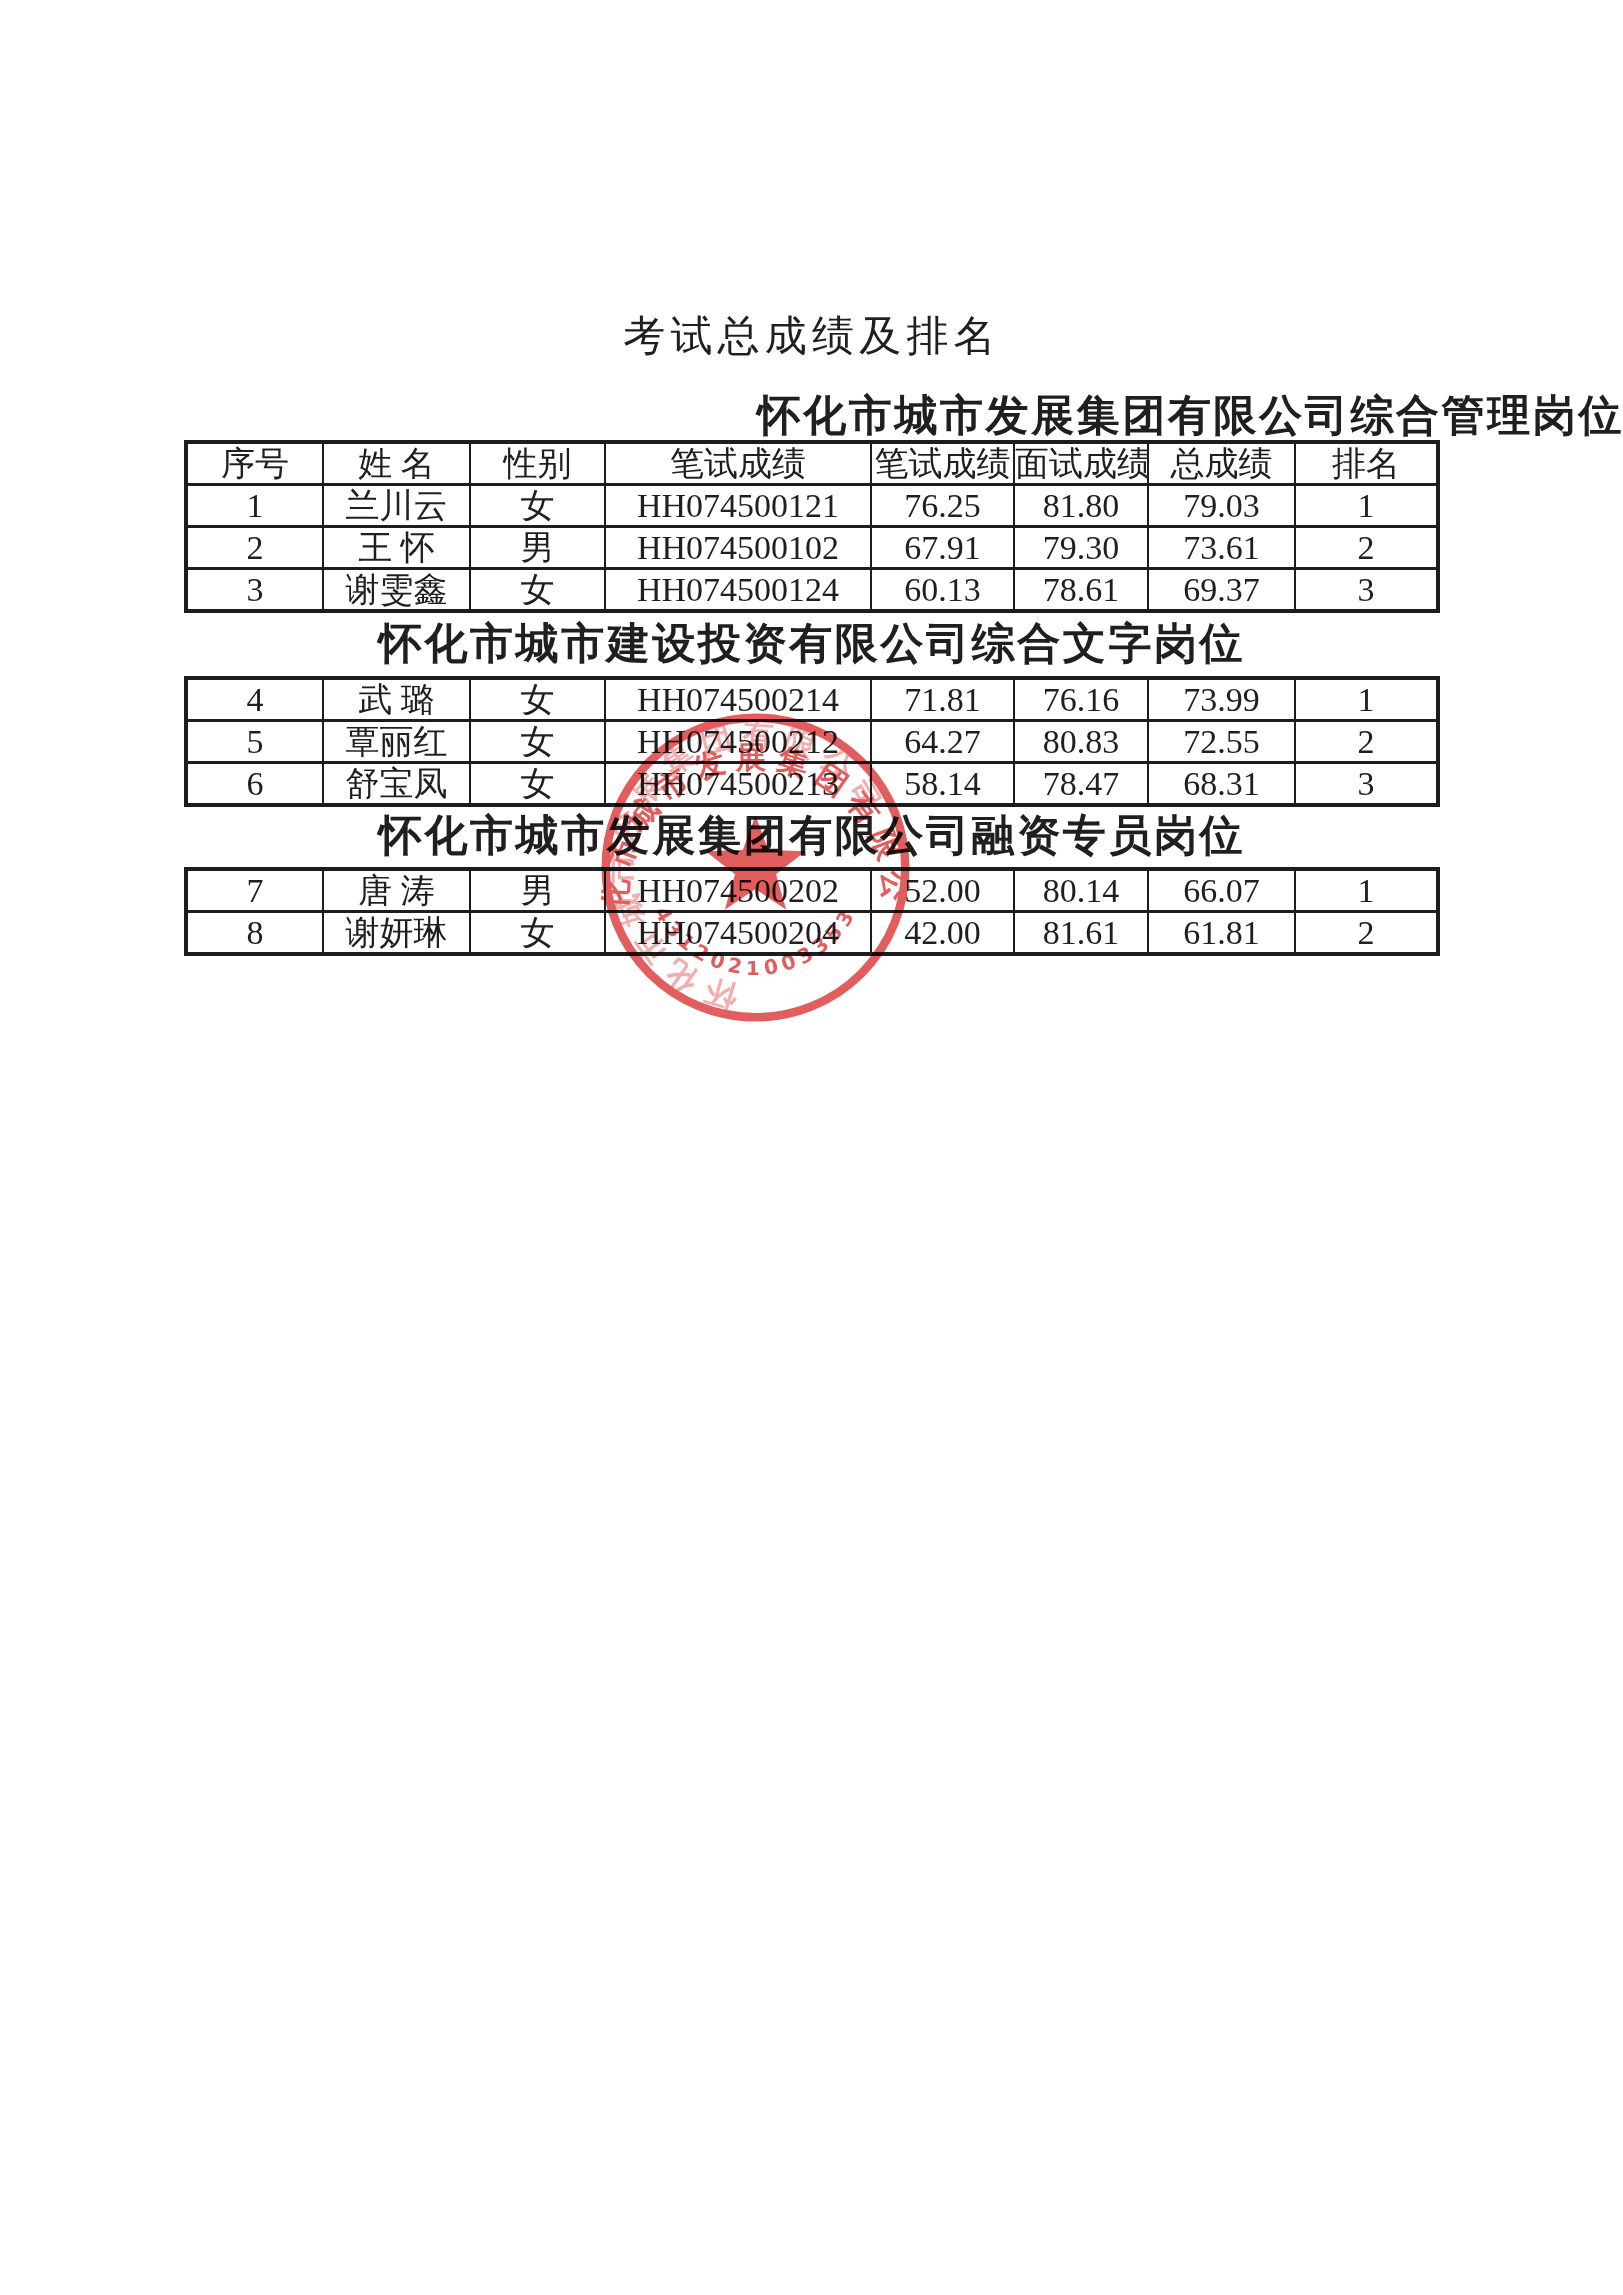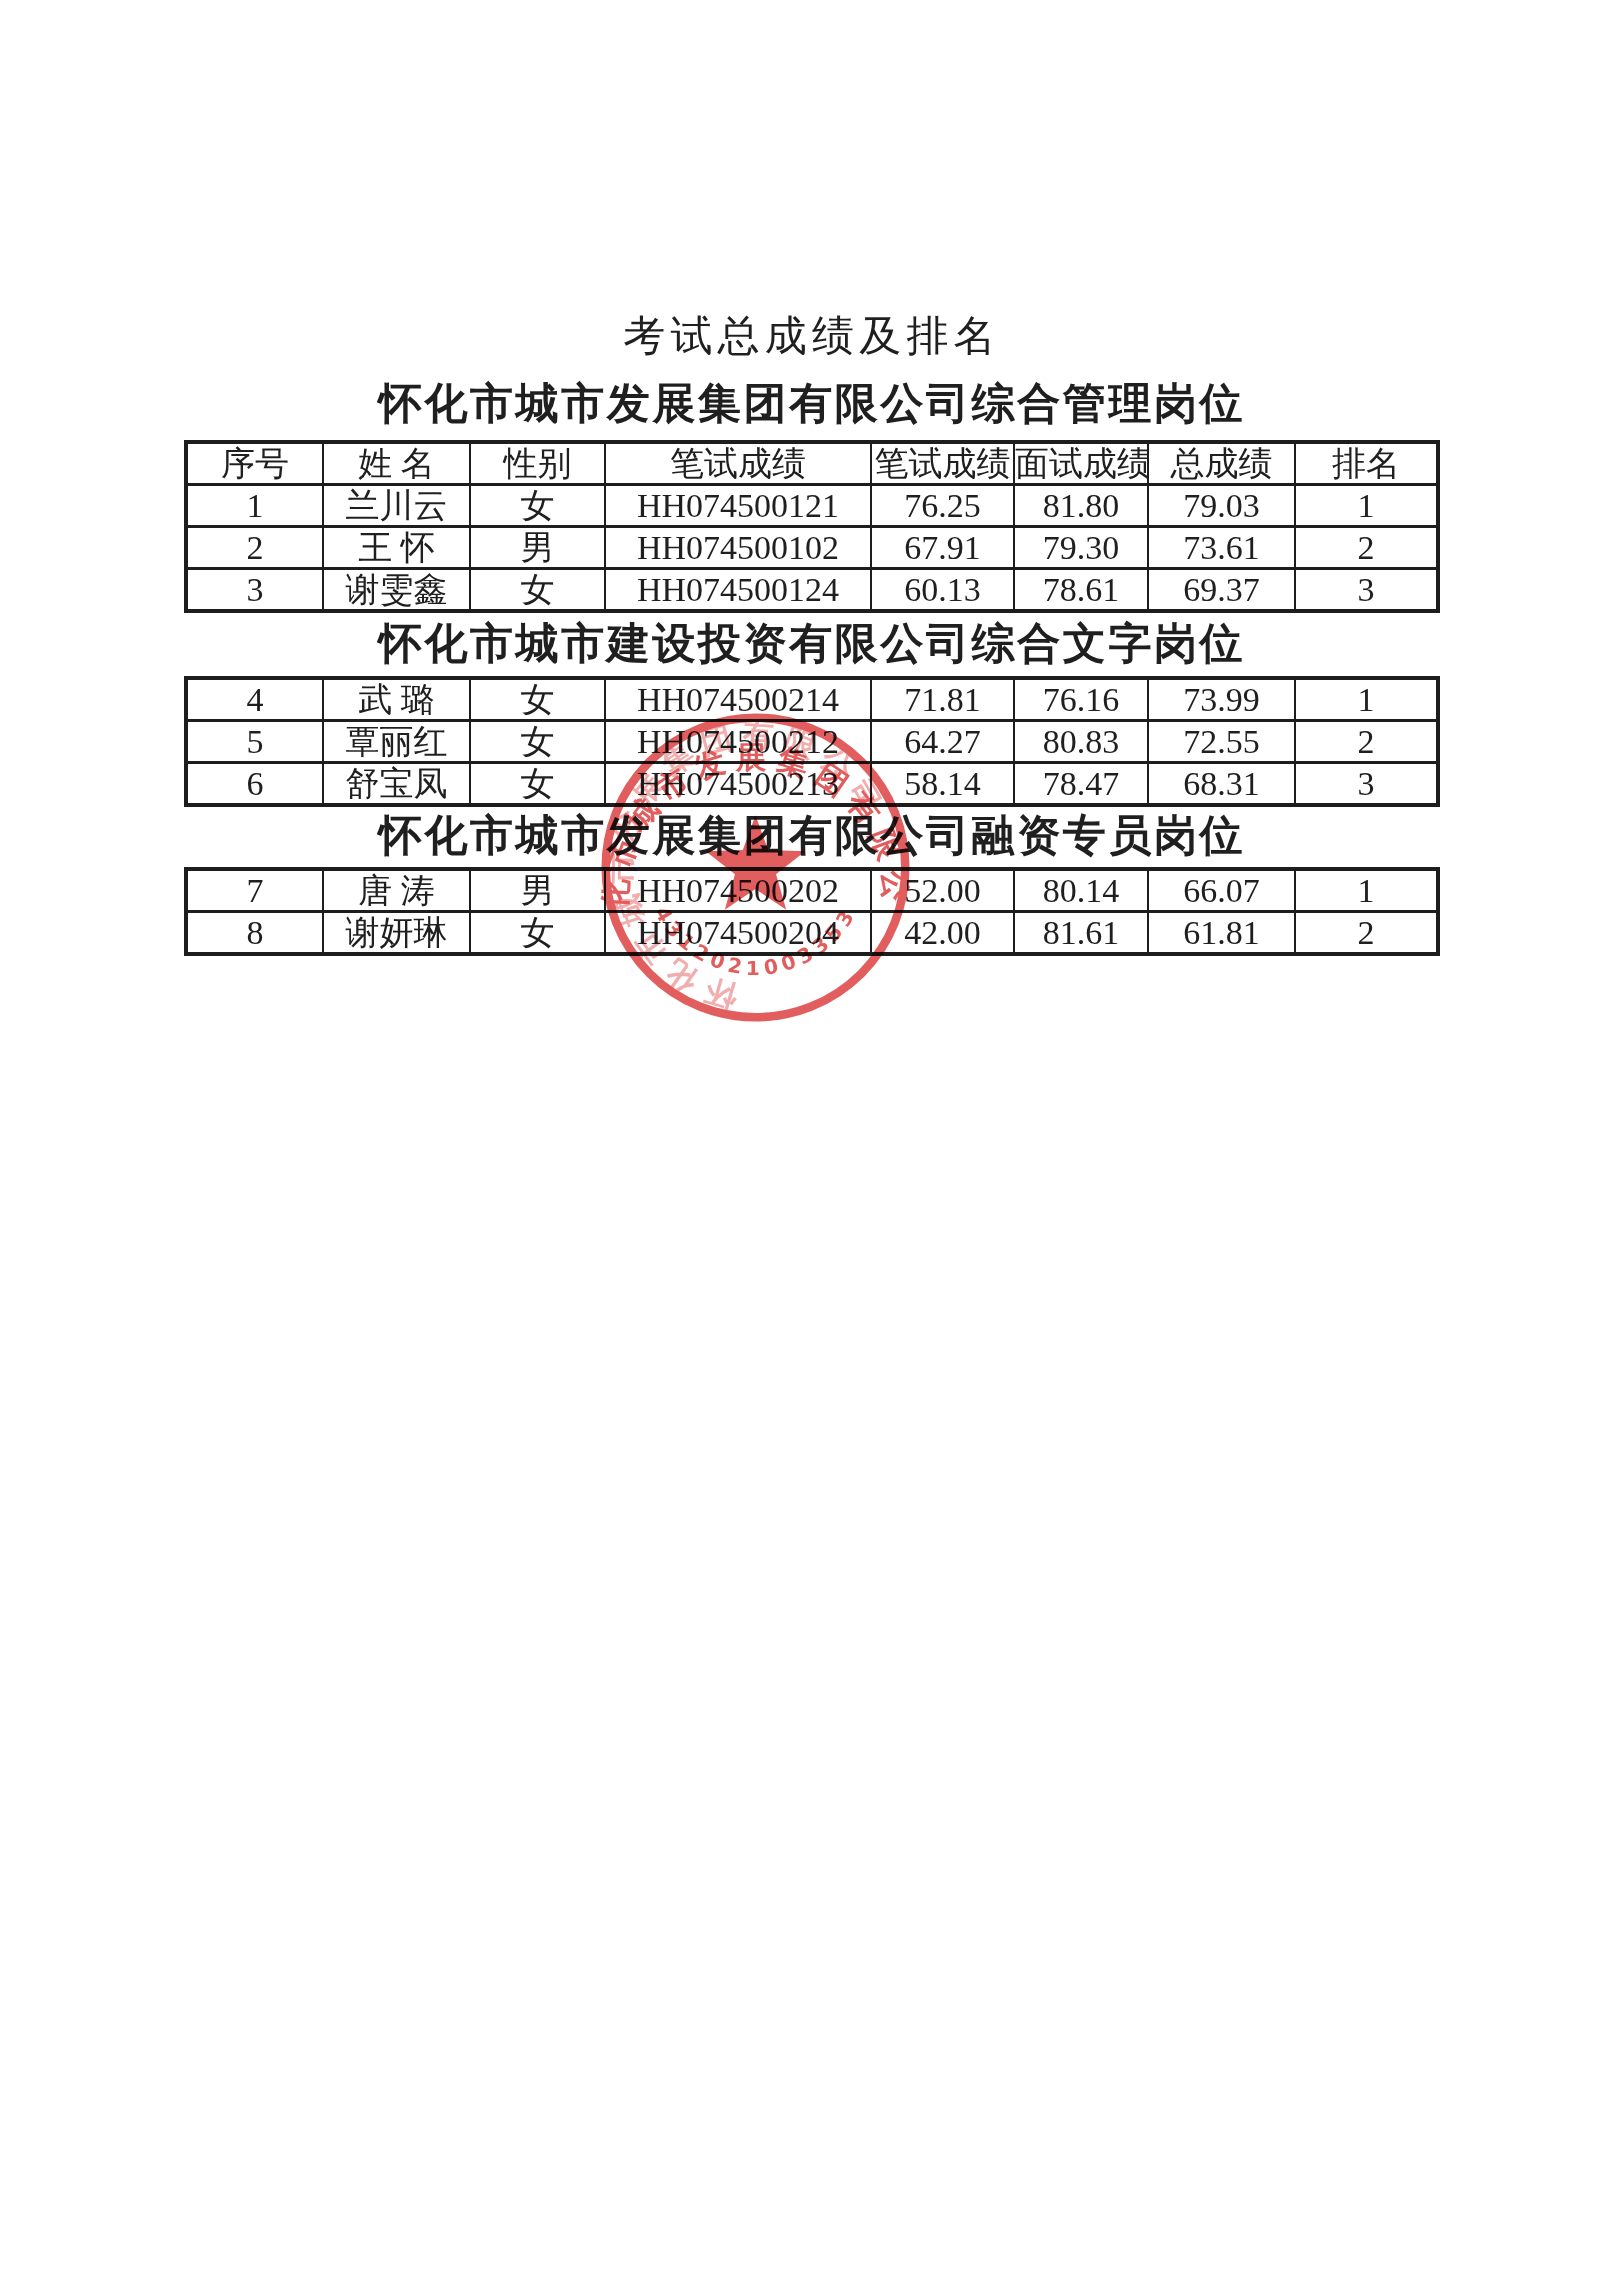--- a/index.html
+++ b/index.html
@@ -16,21 +16,21 @@
     text-align:center;
     font-size:42px;line-height:55px;
     letter-spacing:5.2px;font-weight:400;margin-top:28px;
   }
   .section-title{
     position:absolute;left:0;width:100%;
     text-align:center;
     font-size:43px;line-height:52px;
     font-weight:700;letter-spacing:2.6px;
   }
-  #sec-title-0{top:378px;}
+  #sec-title-0{top:390px;text-align:right;}
   #sec-title-1{top:618px;}
   #sec-title-2{top:810px;}
   table.score{
     position:absolute;left:184px;width:1253px;
     border-collapse:collapse;table-layout:fixed;
     font-size:34px;
     border:4.6px solid #1d1d1d;
     background:transparent;
   }
   #table-0{top:440px;}

